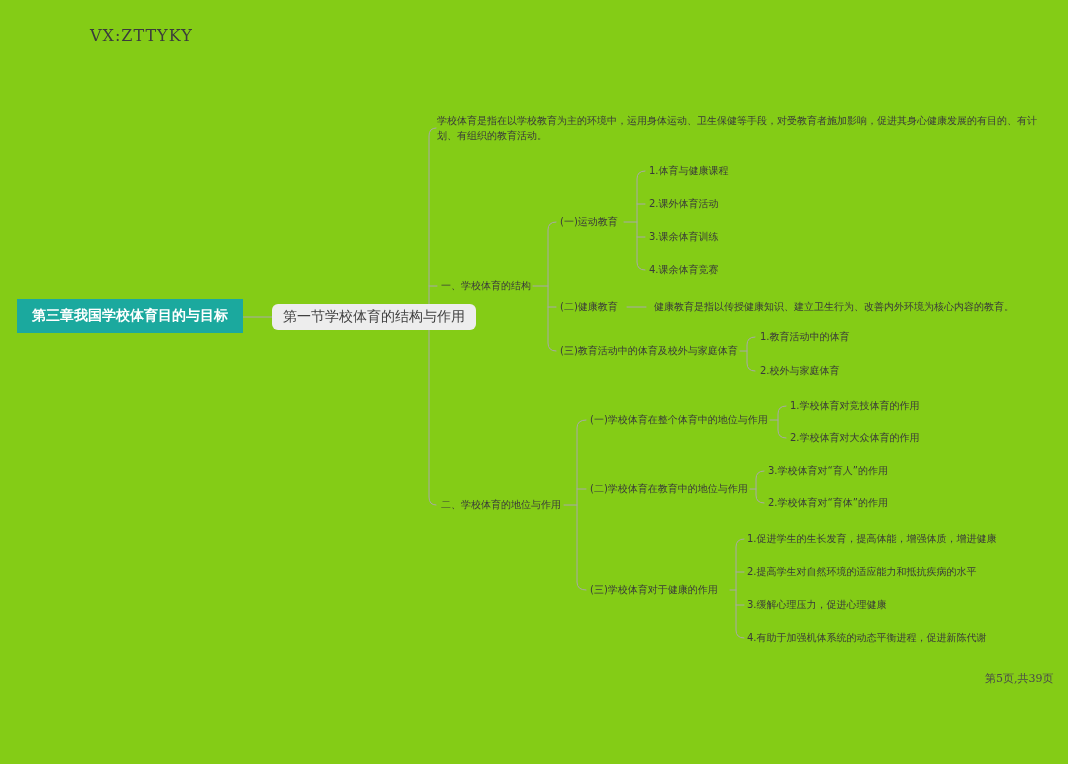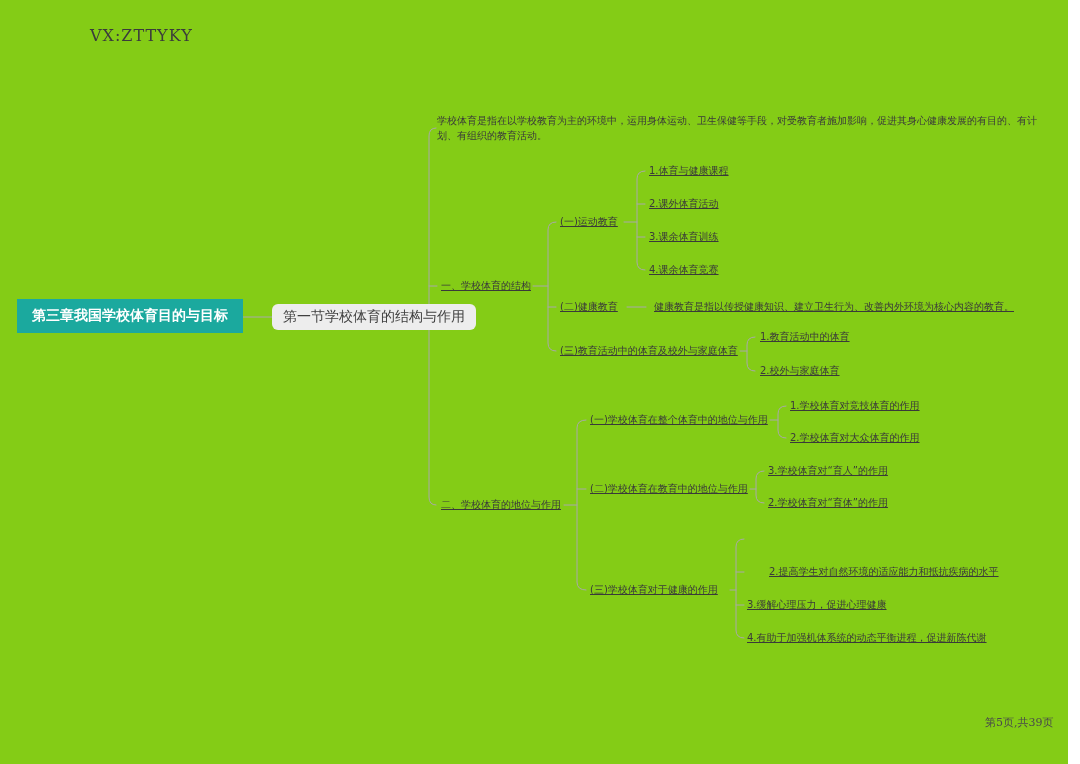--- a/index.html
+++ b/index.html
@@ -24,31 +24,31 @@
   }
   .section-node{
     position:absolute;left:272px;top:304px;height:26px;
     background:#ededed;border-radius:6px;
     display:flex;align-items:center;justify-content:center;
     padding:0 11px;
     color:#3f3f3f;font-size:14px;white-space:nowrap;
   }
   .topic{
     position:absolute;
-    font-size:10px;color:#3a3a3a;line-height:14px;white-space:nowrap;text-decoration:underline;
+    font-size:10px;color:#3a3a3a;line-height:14px;white-space:nowrap;
   }
   .note{
     position:absolute;
     font-size:10px;color:#3a3a3a;line-height:15px;
   }
   .def-block{left:437px;top:113px;width:618px;white-space:normal;}
   .footer{
     position:absolute;left:985px;top:671px;
     font-family:"DejaVu Serif","Liberation Serif",serif;
-    font-size:11px;color:#4a4a4a;white-space:nowrap;margin-top:44px;
+    font-size:11px;color:#4a4a4a;white-space:nowrap;
   }
   svg.connectors{position:absolute;left:0;top:0;}
   svg.connectors path{stroke:#a9a9a9;stroke-width:1;fill:none;stroke-linecap:round;}
 </style>
 </head>
 <body>
 
 <div id="canvas">
 
   <svg class="connectors" width="1080" height="764" viewBox="0 0 1080 764" aria-hidden="true">
@@ -119,19 +119,20 @@
 
   <div class="topic" style="left:590px;top:413px;">(一)学校体育在整个体育中的地位与作用</div>
   <div class="topic" style="left:790px;top:399px;">1.学校体育对竞技体育的作用</div>
   <div class="topic" style="left:790px;top:431px;">2.学校体育对大众体育的作用</div>
 
   <div class="topic" style="left:590px;top:482px;">(二)学校体育在教育中的地位与作用</div>
   <div class="topic" style="left:768px;top:464px;">3.学校体育对“育人”的作用</div>
   <div class="topic" style="left:768px;top:496px;">2.学校体育对“育体”的作用</div>
 
   <div class="topic" style="left:590px;top:583px;">(三)学校体育对于健康的作用</div>
-  <div class="topic" style="left:747px;top:565px;margin-left:22px;">2.提高学生对自然环境的适应能力和抵抗疾病的水平</div>
+  <div class="topic" style="left:747px;top:532px;">1.促进学生的生长发育，提高体能，增强体质，增进健康</div>
+  <div class="topic" style="left:747px;top:565px;">2.提高学生对自然环境的适应能力和抵抗疾病的水平</div>
   <div class="topic" style="left:747px;top:598px;">3.缓解心理压力，促进心理健康</div>
   <div class="topic" style="left:747px;top:631px;">4.有助于加强机体系统的动态平衡进程，促进新陈代谢</div>
 
   <div class="footer">第5页,共39页</div>
 
 </div>
 
 </body></html>

